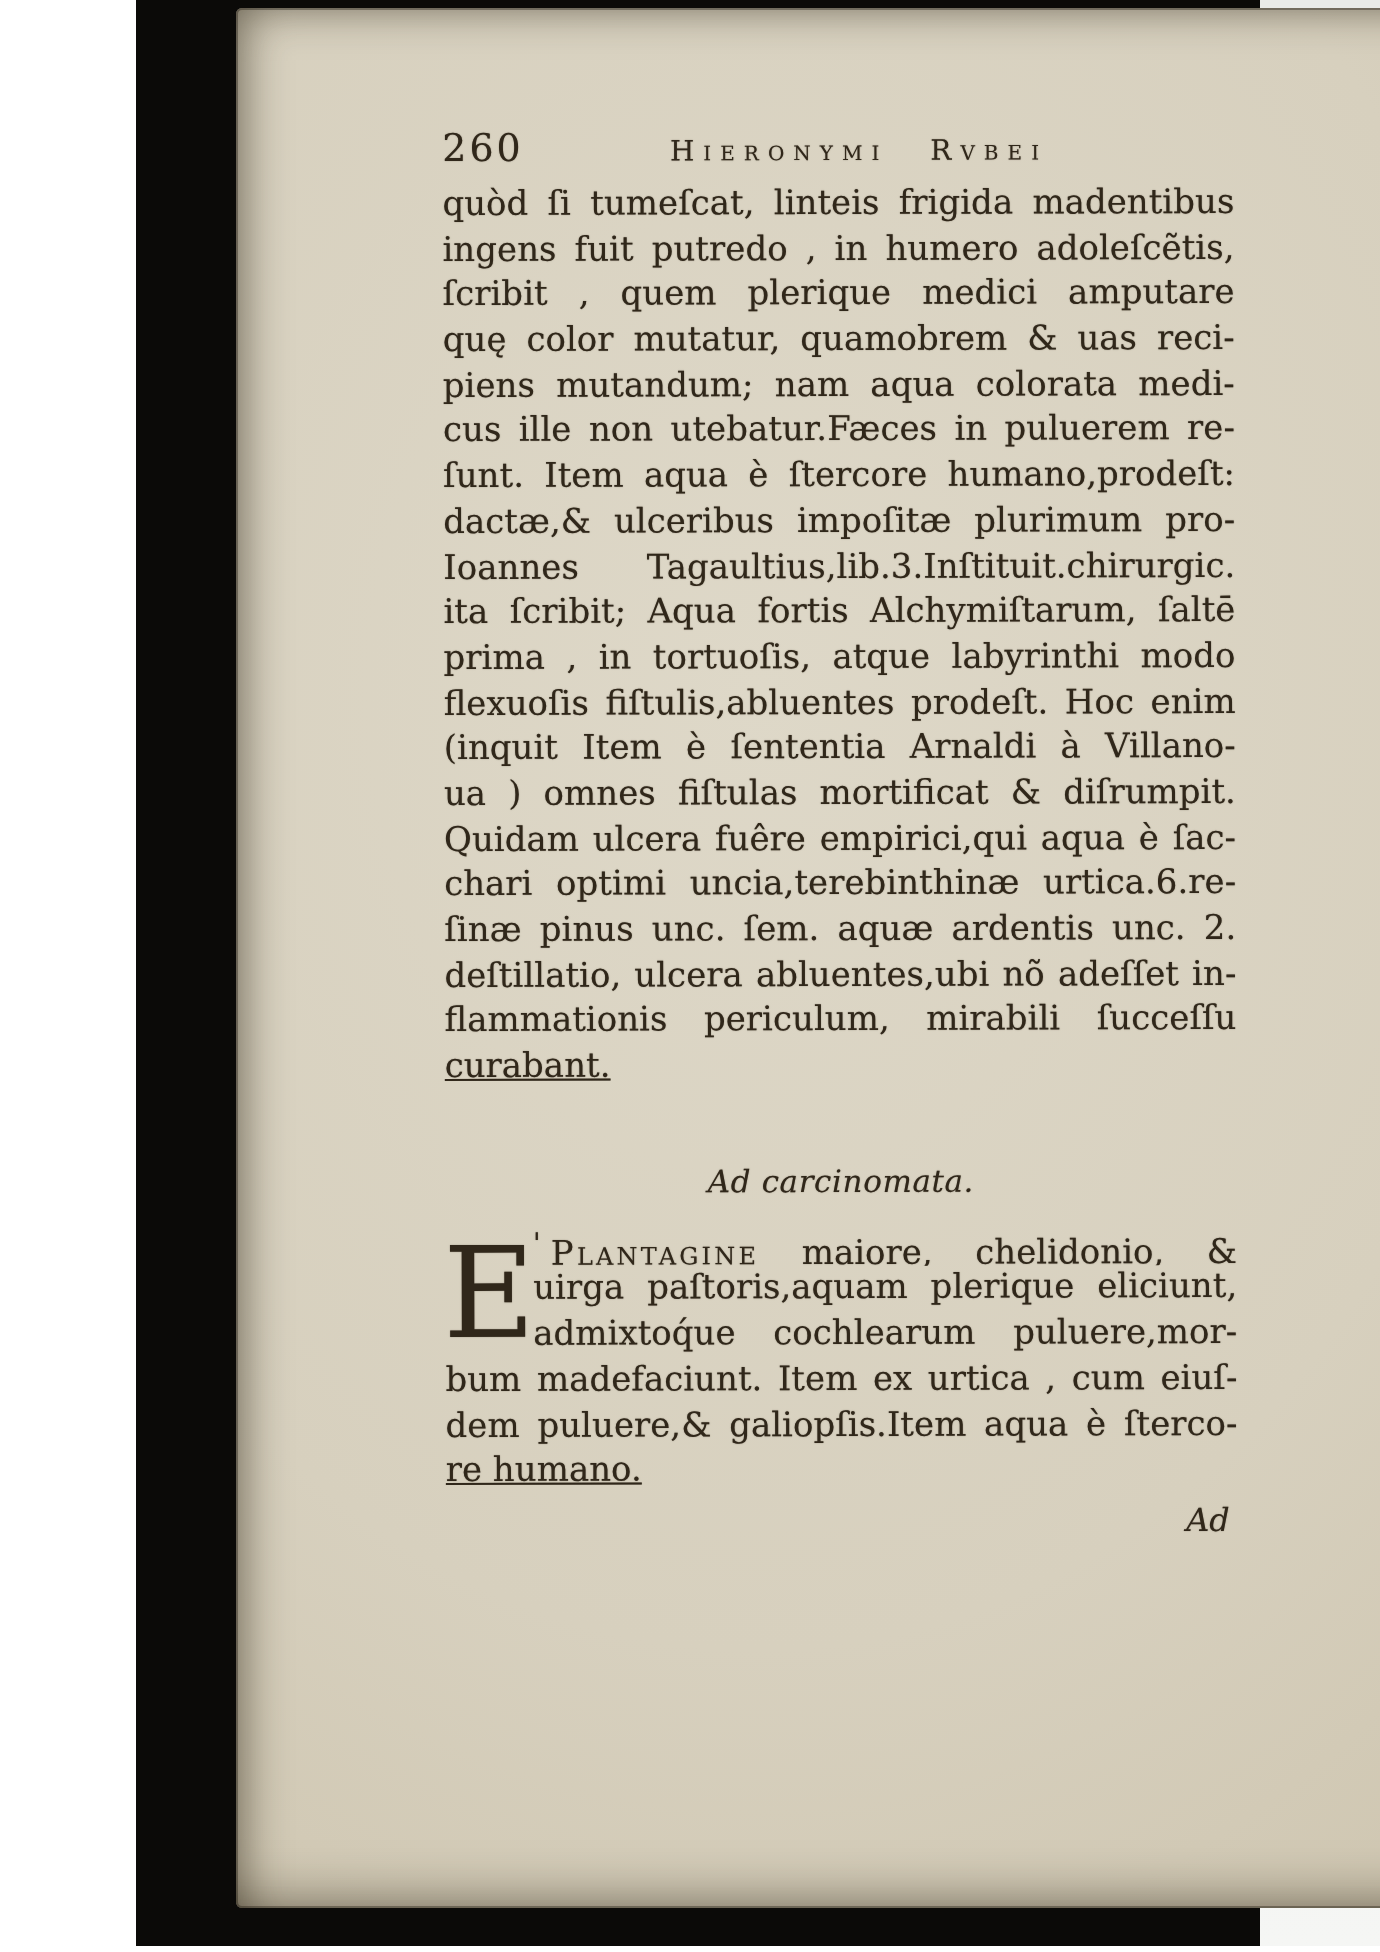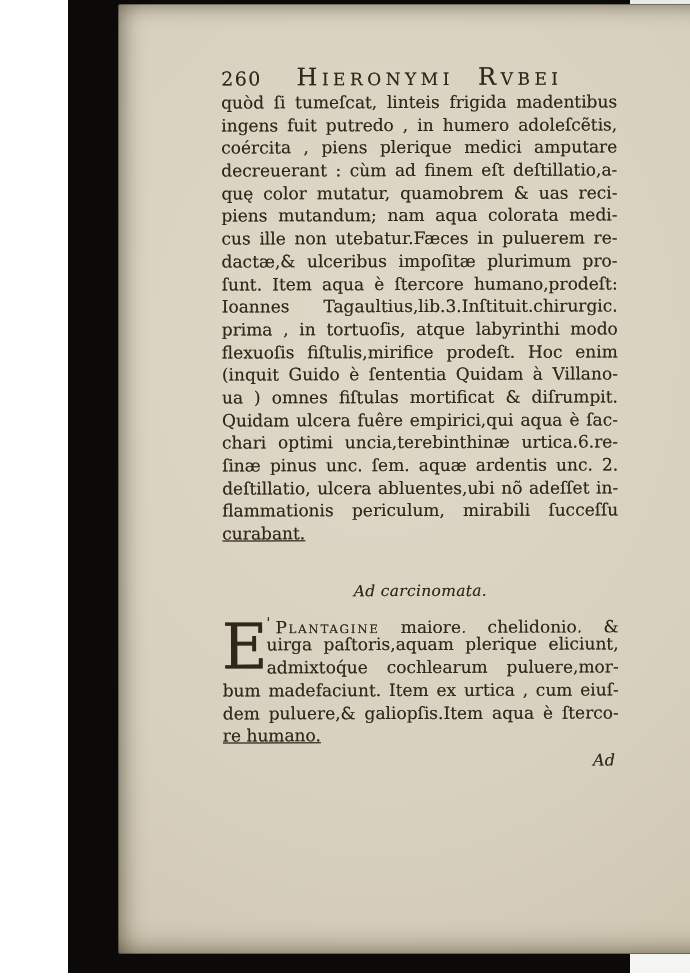--- a/index.html
+++ b/index.html
@@ -81,21 +81,21 @@
     flex: 0 0 auto;
     letter-spacing: 1.5px;
   }
   .running-title {
     flex: 1 1 auto;
     text-align: center;
     transform: translateX(-10px);
     font-variant: small-caps;
     letter-spacing: 4.5px;
     word-spacing: 12px;
-    font-size: 24px;
+    font-size: 14px;
   }
   .line {
     height: 22.7px;
     line-height: 22.7px;
     text-align: justify;
     text-align-last: justify;
     white-space: normal;
     overflow: hidden;
   }
   .line.no-just {
@@ -158,31 +158,31 @@
     <div class="text-block">
 
       <div class="running-head">
         <span class="page-number">260</span>
         <span class="running-title">Hieronymi Rvbei</span>
       </div>
 
       <div class="paragraph">
           <div class="line">quòd ſi tumeſcat, linteis frigida madentibus</div>
           <div class="line">ingens fuit putredo , in humero adoleſcẽtis,</div>
-          <div class="line">coércita , piens plerique medici amputare</div>
-          <div class="line">decreuerant : cùm ad finem eſt deſtillatio,a-</div>
+          <div class="line">ſcribit , quem plerique medici amputare</div>
           <div class="line">quę color mutatur, quamobrem &amp; uas reci-</div>
           <div class="line">piens mutandum; nam aqua colorata medi-</div>
           <div class="line">cus ille non utebatur.Fæces in puluerem re-</div>
+          <div class="line">ſunt. Item aqua è ſtercore humano,prodeſt:</div>
           <div class="line">dactæ,&amp; ulceribus impoſitæ plurimum pro-</div>
-          <div class="line">ſunt. Item aqua è ſtercore humano,prodeſt:</div>
           <div class="line">Ioannes Tagaultius,lib.3.Inſtituit.chirurgic.</div>
+          <div class="line">ita ſcribit; Aqua fortis Alchymiſtarum, ſaltē</div>
           <div class="line">prima , in tortuoſis, atque labyrinthi modo</div>
-          <div class="line">flexuoſis fiſtulis,mirifice prodeſt. Hoc enim</div>
-          <div class="line">(inquit Guido è ſententia Quidam à Villano-</div>
+          <div class="line">flexuoſis fiſtulis,abluentes prodeſt. Hoc enim</div>
+          <div class="line">(inquit Item è ſententia Arnaldi à Villano-</div>
           <div class="line">ua ) omnes fiſtulas mortificat &amp; diſrumpit.</div>
           <div class="line">Quidam ulcera fuêre empirici,qui aqua è ſac-</div>
           <div class="line">chari optimi uncia,terebinthinæ urtica.6.re-</div>
           <div class="line">ſinæ pinus unc. ſem. aquæ ardentis unc. 2.</div>
           <div class="line">deſtillatio, ulcera abluentes,ubi nõ adeſſet in-</div>
           <div class="line">flammationis periculum, mirabili ſucceſſu</div>
         </div>
       <div class="line no-just">curabant.</div>
 
       <div class="section-heading">Ad carcinomata.</div>

